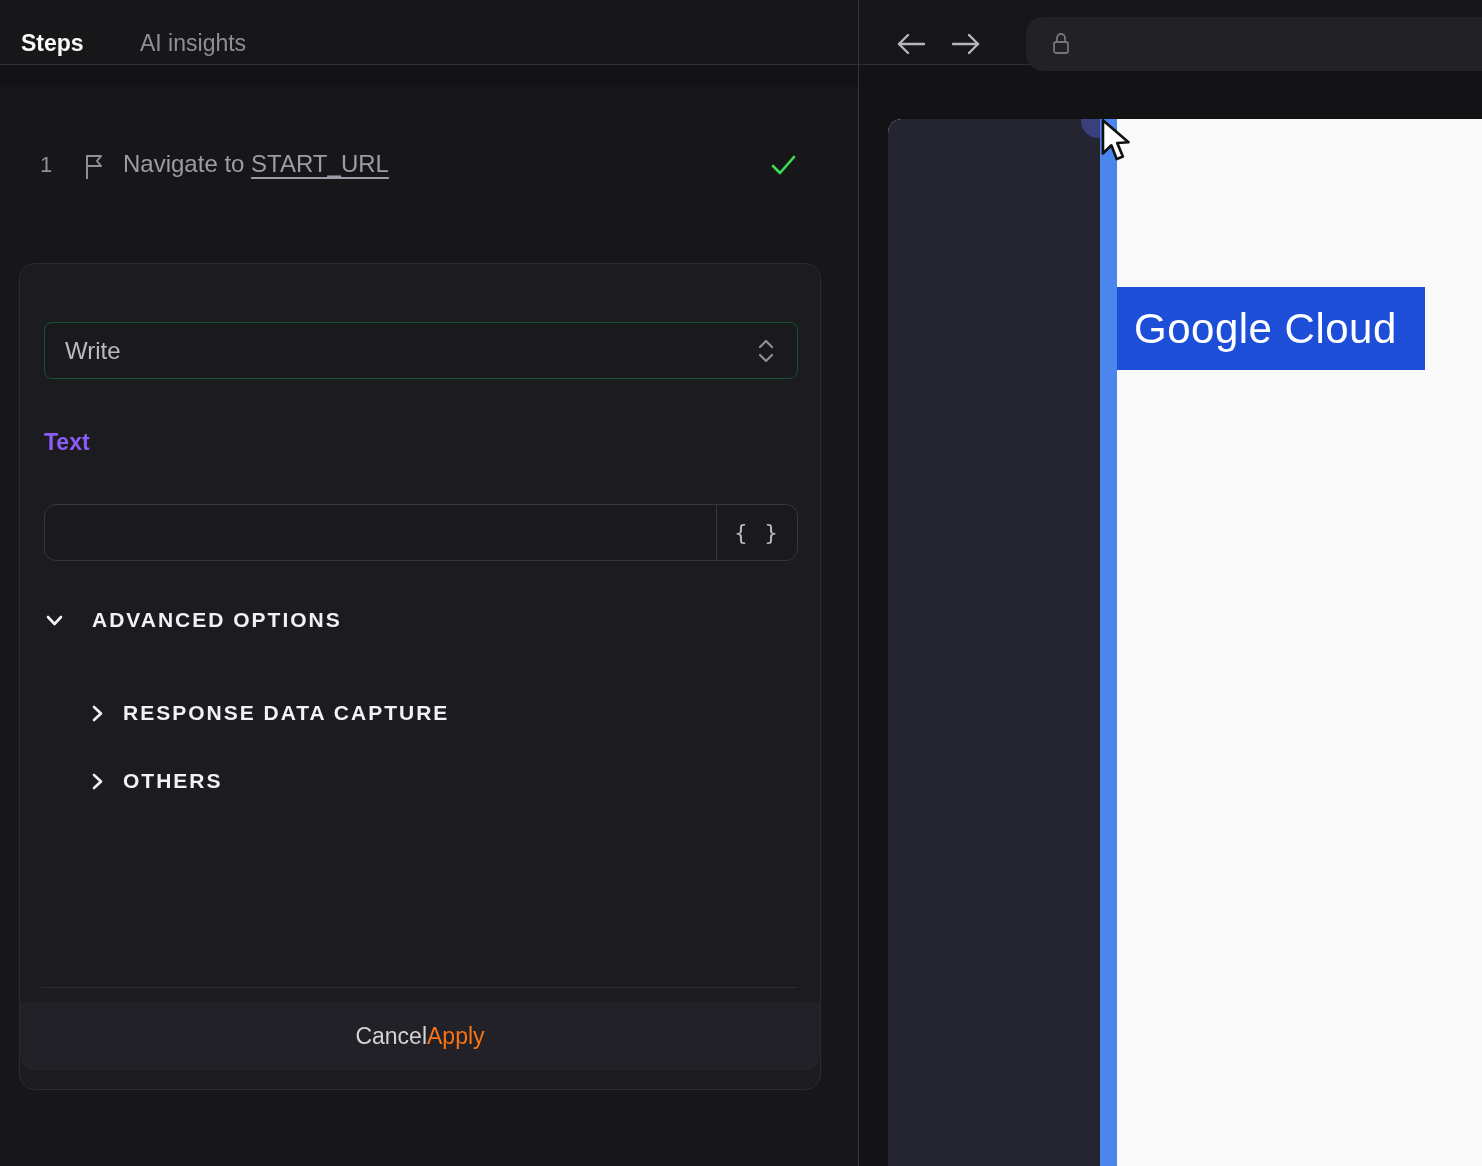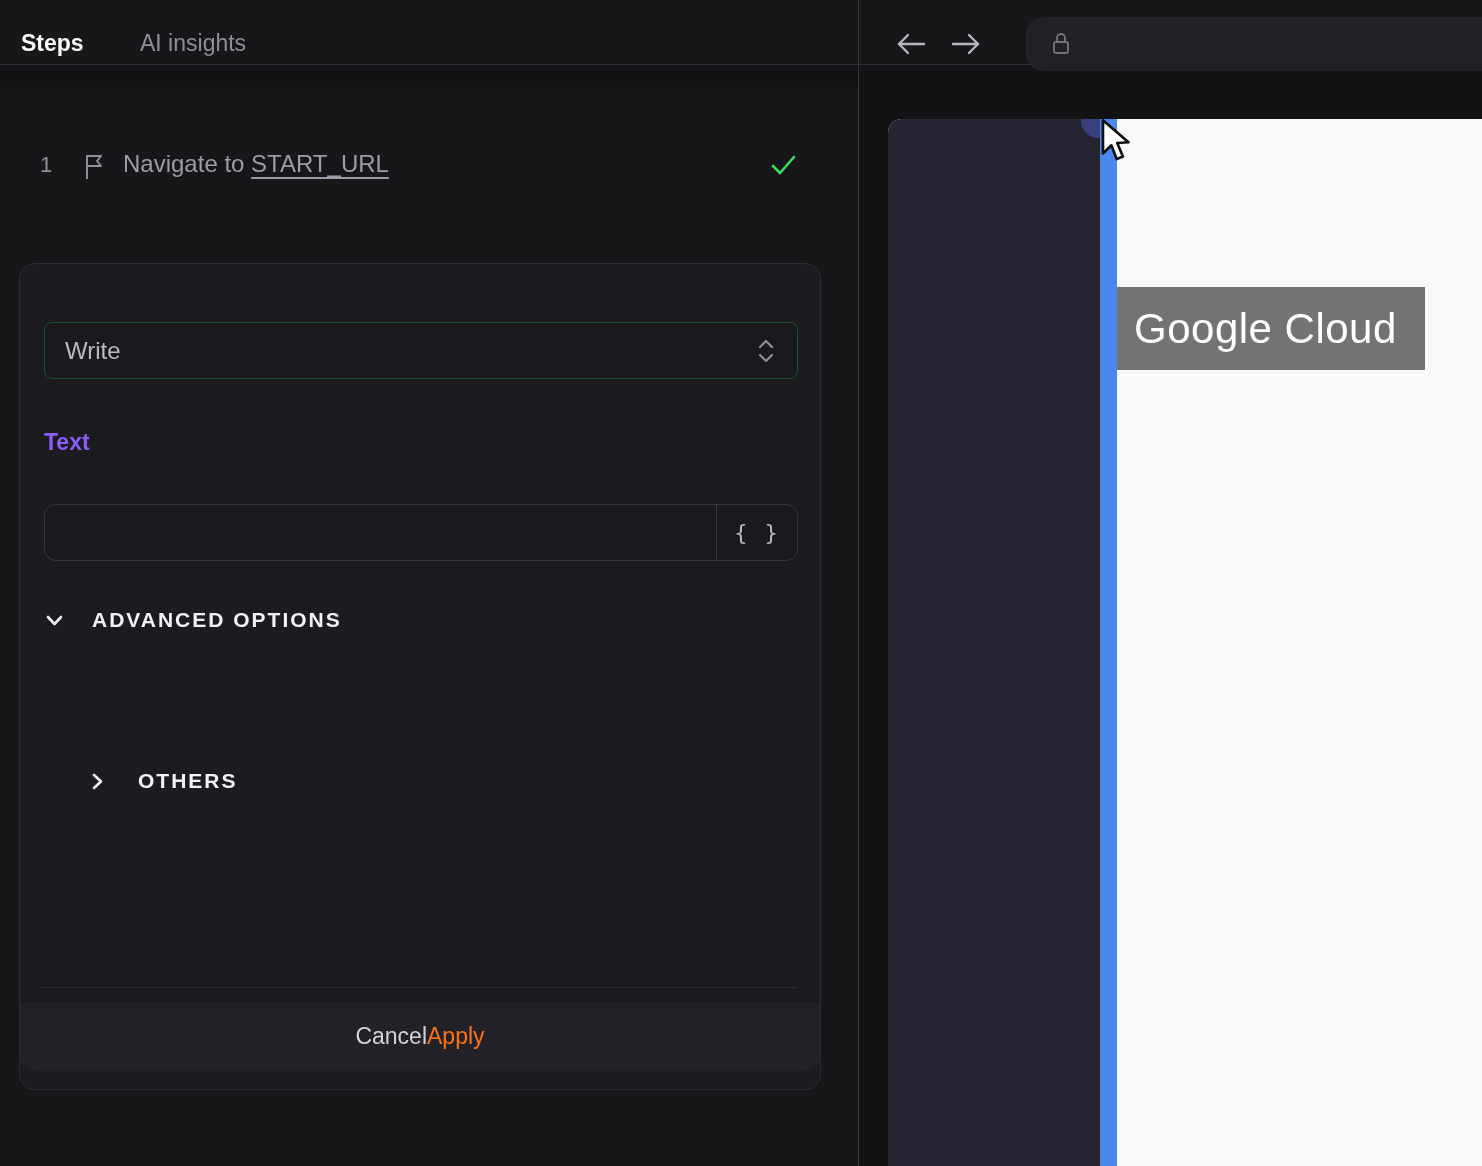--- a/index.html
+++ b/index.html
@@ -76,21 +76,21 @@
   }
   .braces-btn {
     width: 81px; border-left: 1px solid #36363d; display: flex; align-items: center;
     justify-content: center; color: #b9bac0; font-size: 22px; cursor: pointer;
     font-family: "DejaVu Sans Mono", monospace; letter-spacing: 2px;
   }
   .toggle-row { position: absolute; display: flex; align-items: center; cursor: pointer; }
   .toggle-label { font-weight: 700; color: #f2f2f4; letter-spacing: 2px; font-size: 21px; white-space: nowrap; }
   .adv-row { left: 24px; top: 344px; gap: 27px; }
   .rdc-row { left: 70px; top: 437px; gap: 17px; }
-  .oth-row { left: 70px; top: 505px; gap: 32px; }
+  .oth-row { left: 70px; top: 505px; gap: 17px; }
 
   .notice-pill {
     position: absolute; left: 200px; top: 575px; width: 402px; height: 94px;
     background: #28282d; border-radius: 14px;
     display: flex; align-items: center; justify-content: center; gap: 17px;
   }
   .notice-text { font-size: 23px; color: #ece4d3; white-space: nowrap; }
 
   .card-divider { position: absolute; left: 21px; top: 723px; width: 756px; height: 1px; background: #2c2c33; }
   .card-footer {
@@ -109,21 +109,21 @@
   .viewport {
     position: absolute; left: 29px; top: 32px; width: 594px; height: 1047px;
     border-top-left-radius: 14px; overflow: hidden; background: #f9f9f9;
   }
   .vp-sidebar { position: absolute; left: 0; top: 0; width: 212px; height: 100%; background: #242531; z-index: 1; }
   .vp-dot { position: absolute; left: 193px; top: -15px; width: 34px; height: 34px; border-radius: 50%; background: #3a3f7d; z-index: 2; }
   .vp-stripe { position: absolute; left: 212px; top: 0; width: 17px; height: 100%; background: #4b86ec; z-index: 3; }
   .vp-page { position: absolute; left: 229px; top: 0; right: 0; height: 100%; background: #f9f9f9; z-index: 1; }
   .vp-banner {
     position: absolute; left: 229px; top: 168px; width: 308px; height: 83px;
-    background: #737373; z-index: 3; display: flex; align-items: center;
+    background: #1d4ed8; z-index: 3; display: flex; align-items: center;
     padding-left: 17px; cursor: pointer;
   }
   .banner-text { color: #ffffff; font-size: 42px; font-weight: 500; letter-spacing: 0.5px; white-space: nowrap; }
   .vp-cursor { position: absolute; left: 211px; top: 0px; z-index: 5; }
 </style>
 </head>
 <body>
 
 <div class="root">
 
@@ -205,20 +205,28 @@
 
       <div class="toggle-row adv-row">
         <span>
           <svg width="21" height="21" viewBox="0 0 21 21" fill="none" stroke="#f2f2f4" stroke-width="2.6" stroke-linecap="round" stroke-linejoin="round">
             <path d="M4 7 L10.5 14 L17 7"></path>
           </svg>
         </span>
         <span class="toggle-label">ADVANCED OPTIONS</span>
       </div>
 
+      <div class="toggle-row rdc-row">
+        <span>
+          <svg width="16" height="21" viewBox="0 0 16 21" fill="none" stroke="#f2f2f4" stroke-width="2.6" stroke-linecap="round" stroke-linejoin="round">
+            <path d="M4 4 L11 10.5 L4 17"></path>
+          </svg>
+        </span>
+        <span class="toggle-label">RESPONSE DATA CAPTURE</span>
+      </div>
 
       <div class="toggle-row oth-row">
         <span>
           <svg width="16" height="21" viewBox="0 0 16 21" fill="none" stroke="#f2f2f4" stroke-width="2.6" stroke-linecap="round" stroke-linejoin="round">
             <path d="M4 4 L11 10.5 L4 17"></path>
           </svg>
         </span>
         <span class="toggle-label">OTHERS</span>
       </div>
 

